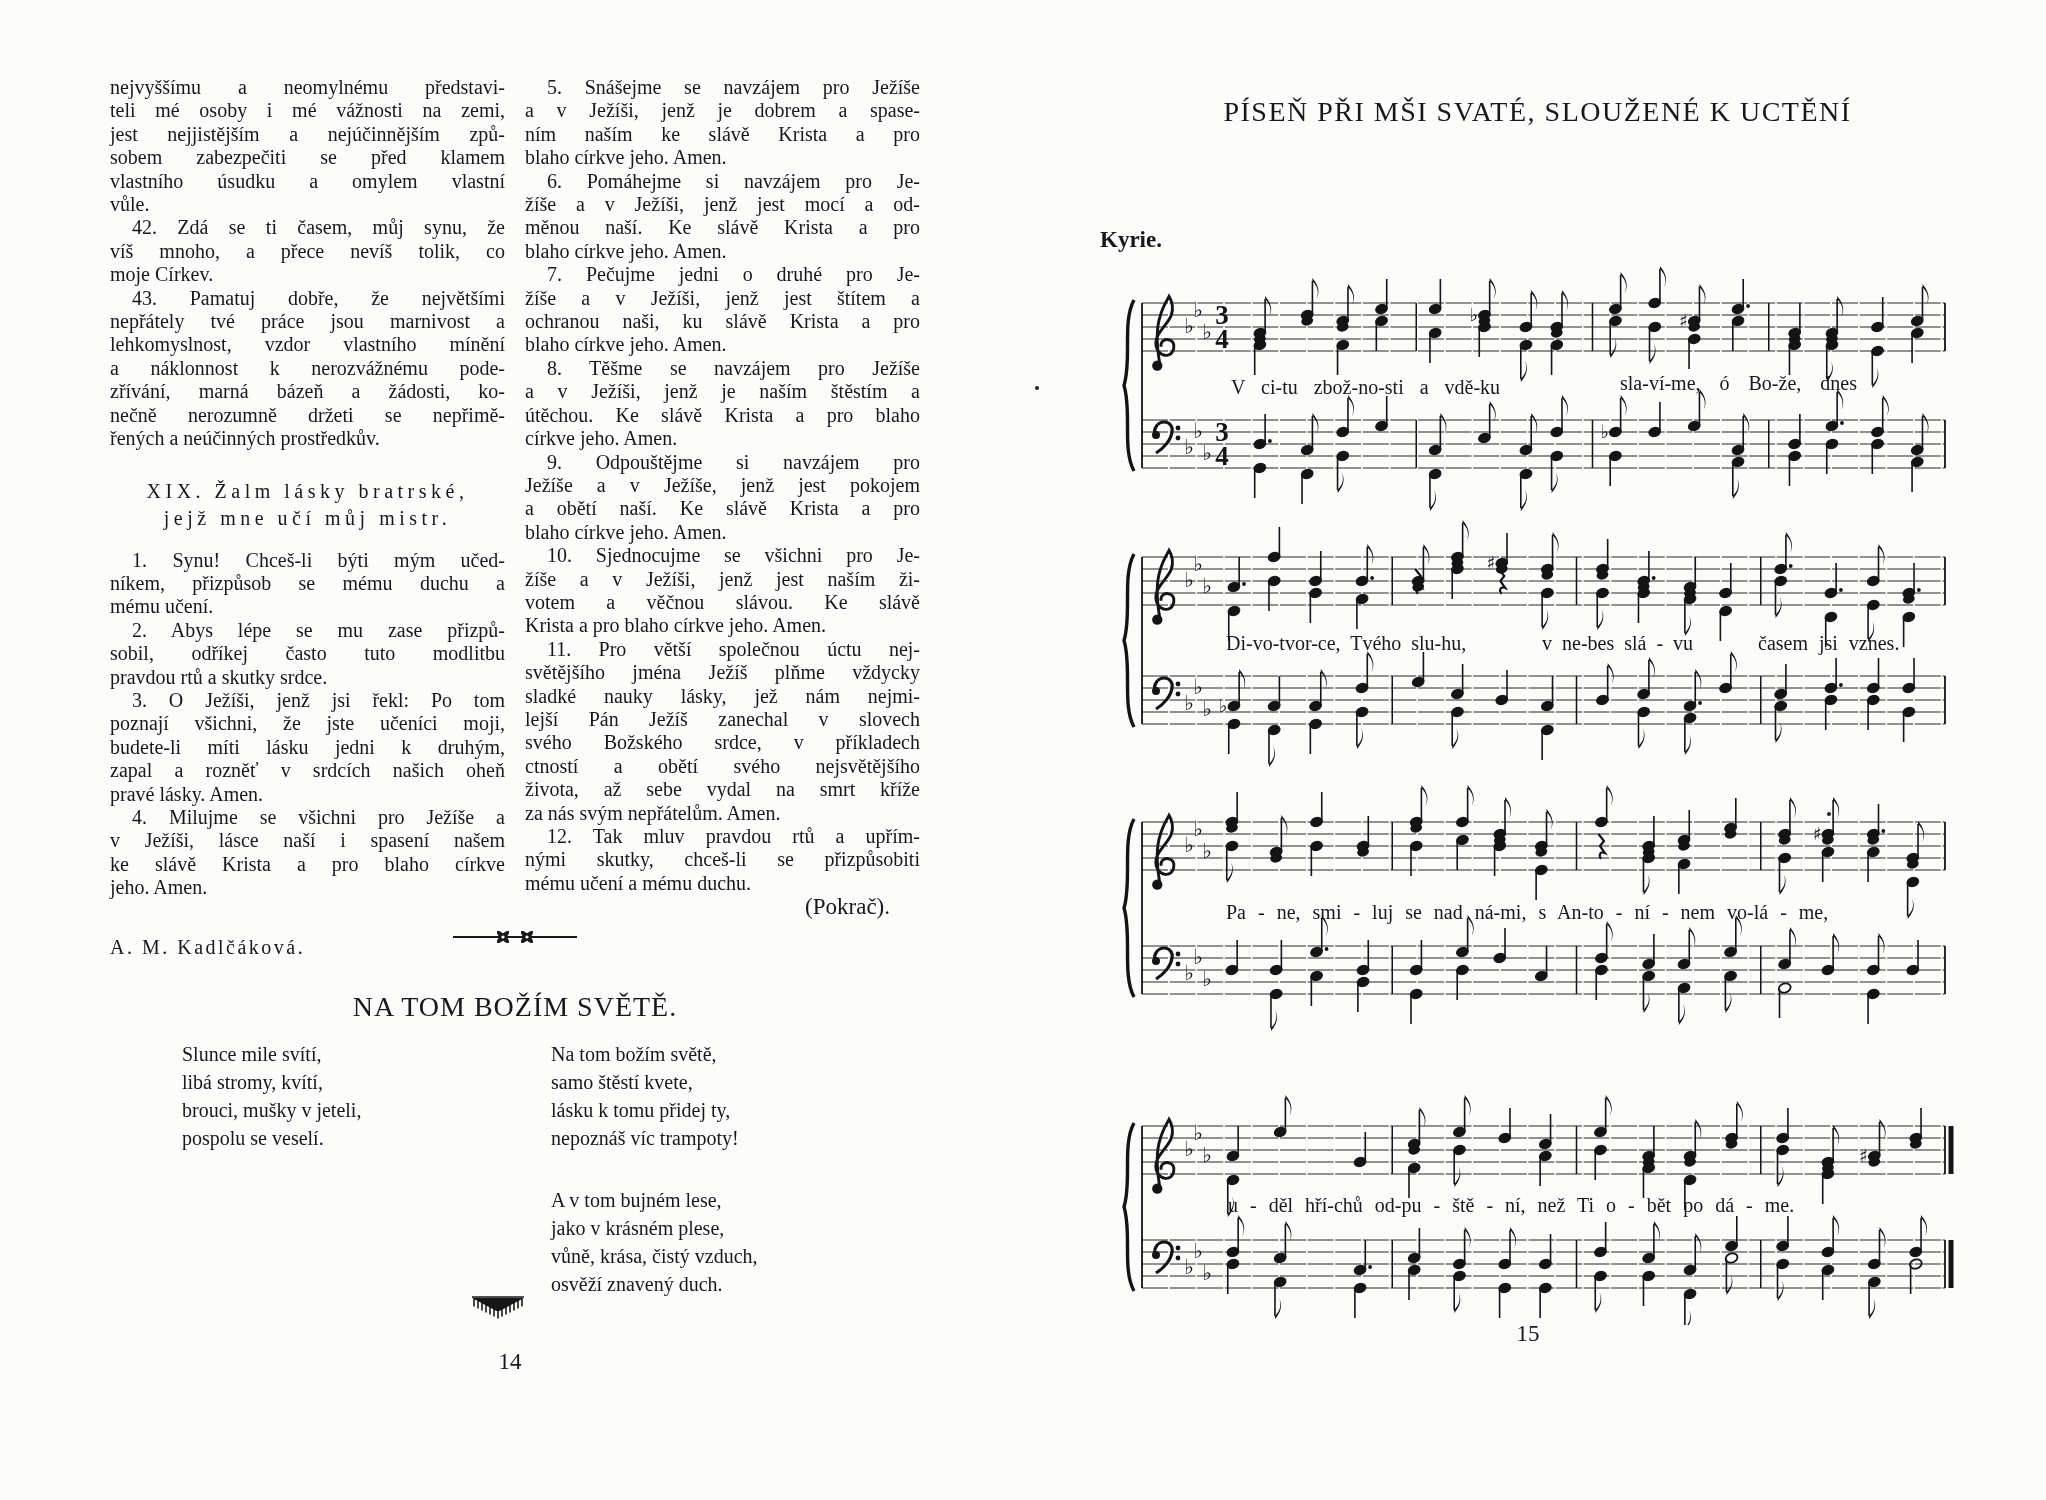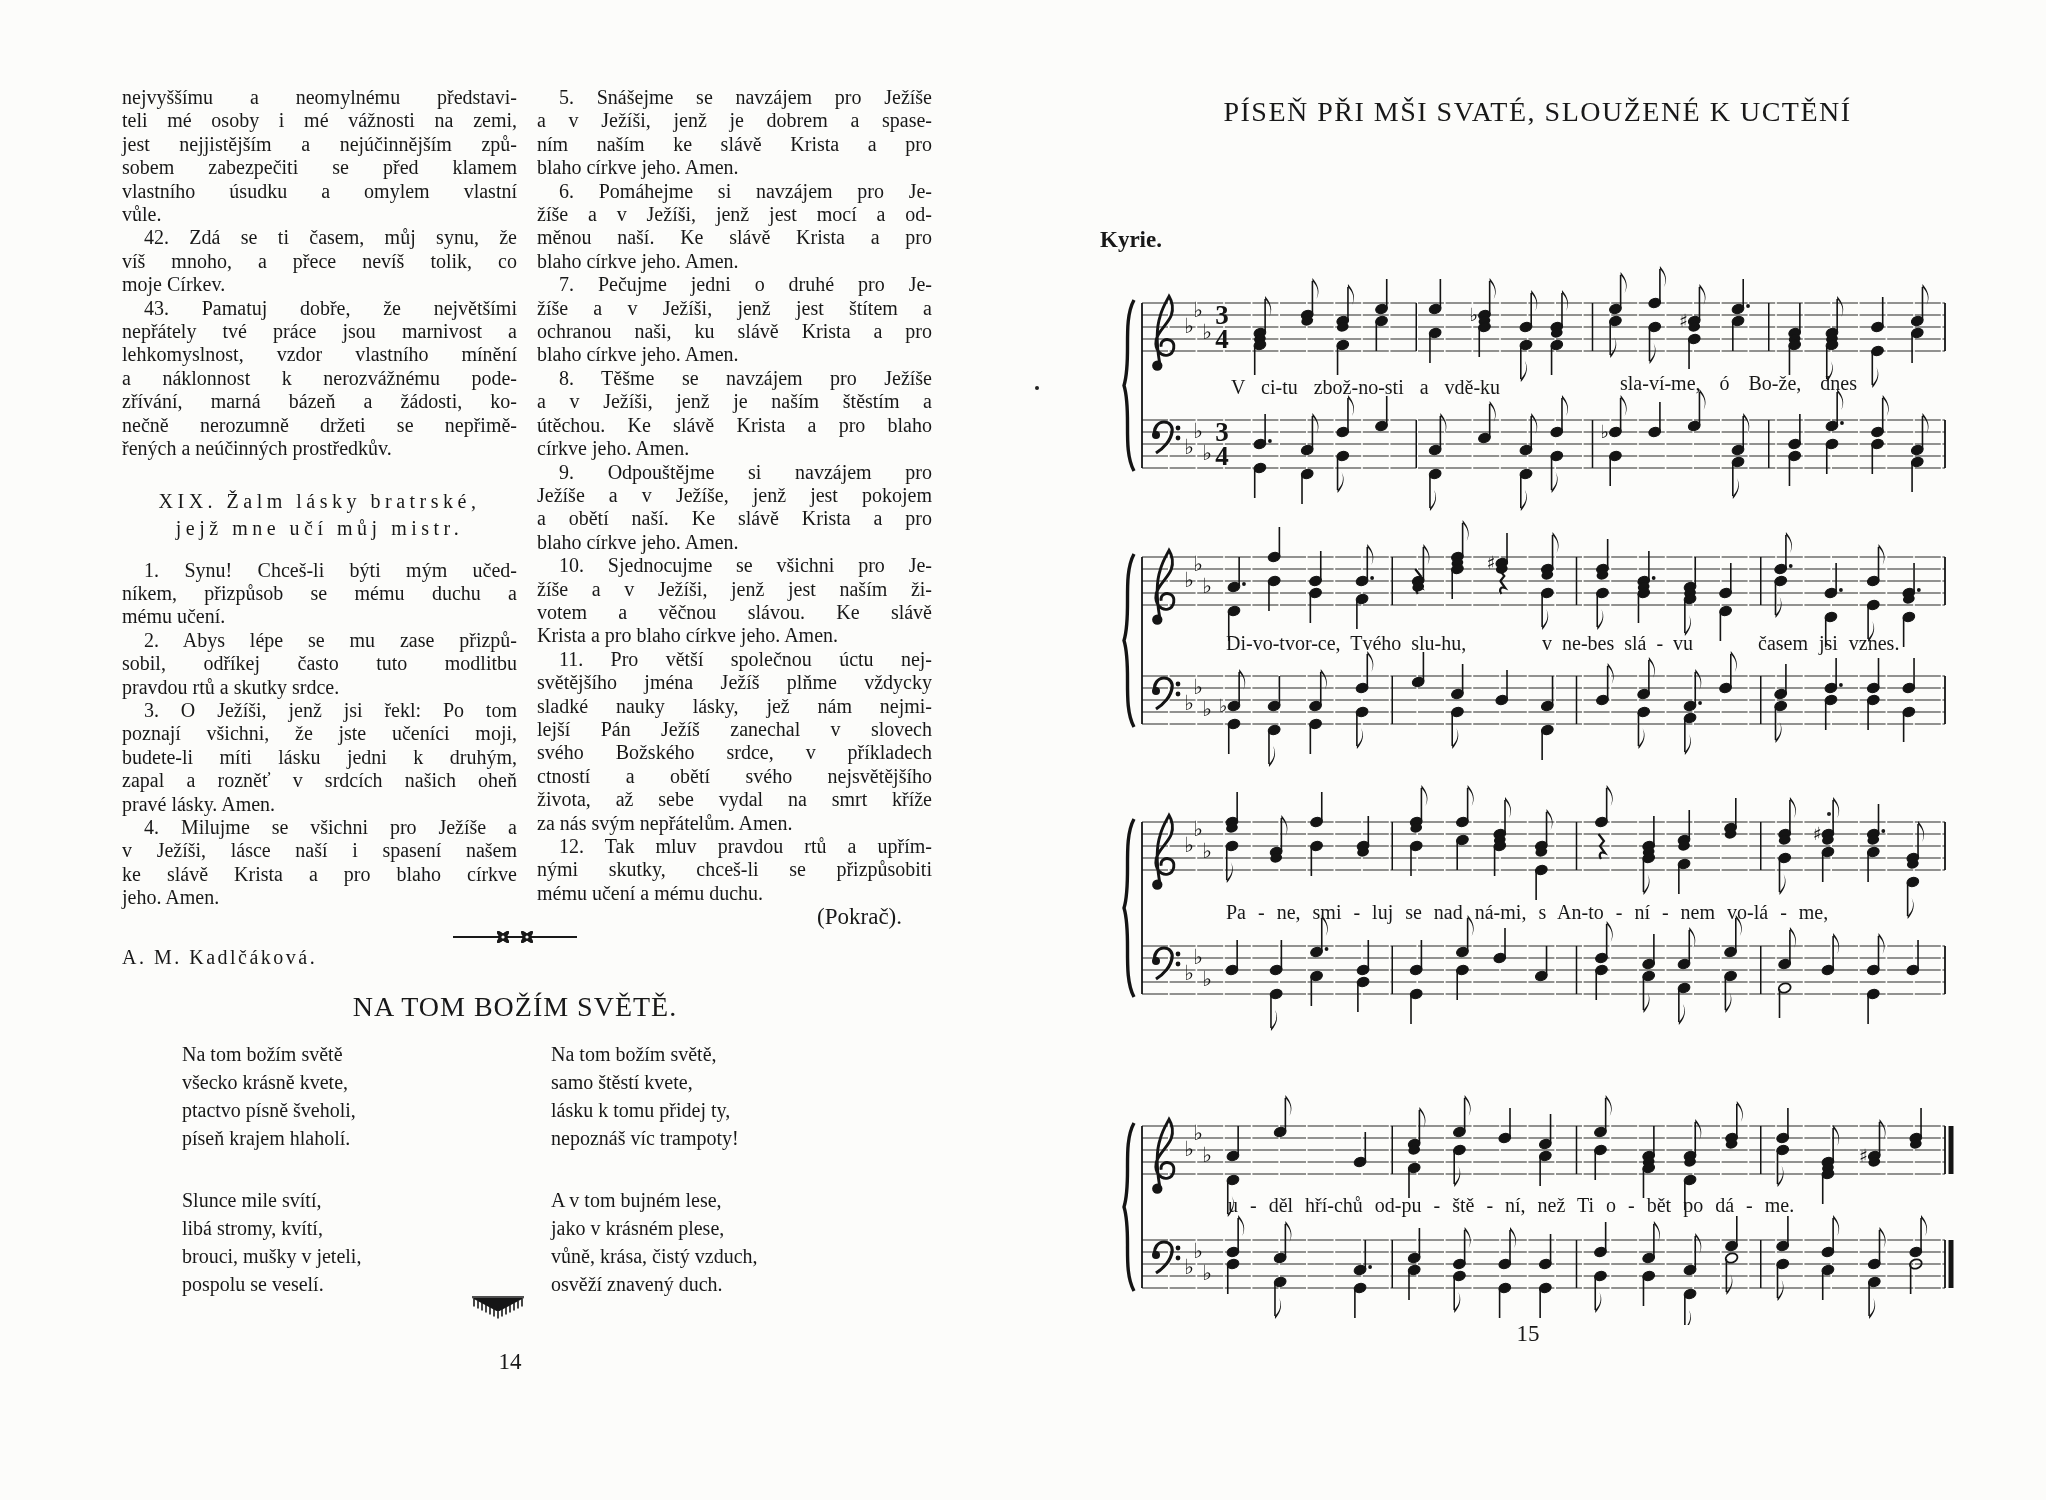--- a/index.html
+++ b/index.html
@@ -1,19 +1,19 @@
 <!DOCTYPE html>
 <html><head>
 <meta charset="utf-8">
 <style>
   html,body{margin:0;padding:0;background:#e8e8e6;}
   #page{position:relative;width:2046px;height:1500px;background:#fcfcfa;
         font-family:"Liberation Serif",serif;color:#181818;overflow:hidden;}
   .abs{position:absolute;}
-  .tcol{position:absolute;top:86px;width:395px;margin-left:12px;}
+  .tcol{position:absolute;top:76px;width:395px;}
   .tline{font-size:20px;line-height:23.4px;white-space:normal;}
   .just{text-align:justify;text-align-last:justify;}
   .ind{text-indent:22px;}
   .xheading{text-align:center;letter-spacing:4.5px;margin-top:27px;margin-bottom:17px;
             font-size:20px;line-height:27px;}
   .signature{margin-top:36px;letter-spacing:2.5px;font-size:20px;}
   .continuation{text-align:right;padding-right:30px;font-size:23px;line-height:23.4px;}
   .poem-title{position:absolute;left:110px;top:991px;width:810px;text-align:center;
               font-size:28px;letter-spacing:1px;}
   .poem-col{position:absolute;top:1040px;font-size:20px;line-height:28px;}
@@ -120,26 +120,20 @@
         <ellipse cx="74" cy="13" rx="8" ry="2.6" fill="#191919" transform="rotate(45 74 13)"></ellipse>
         <ellipse cx="74" cy="13" rx="8" ry="2.6" fill="#191919" transform="rotate(135 74 13)"></ellipse>
         <ellipse cx="74" cy="13" rx="8" ry="2.6" fill="#191919" transform="rotate(225 74 13)"></ellipse>
         <ellipse cx="74" cy="13" rx="8" ry="2.6" fill="#191919" transform="rotate(315 74 13)"></ellipse>
         <circle cx="74" cy="13" r="1.6" fill="#fcfcfa"></circle>
       </svg>
     </div>
 
   <div class="poem-title">NA TOM BOŽÍM SVĚTĚ.</div>
   <div class="poem-col" style="left:182px">
-      <div class="stanza">
-        <div>Na tom božím světě</div>
-        <div>všecko krásně kvete,</div>
-        <div>ptactvo písně šveholi,</div>
-        <div>píseň krajem hlaholí.</div>
-      </div>
       <div class="stanza">
         <div>Slunce mile svítí,</div>
         <div>libá stromy, kvítí,</div>
         <div>brouci, mušky v jeteli,</div>
         <div>pospolu se veselí.</div>
       </div>
     </div>
   <div class="poem-col" style="left:551px">
       <div class="stanza">
         <div>Na tom božím světě,</div>

